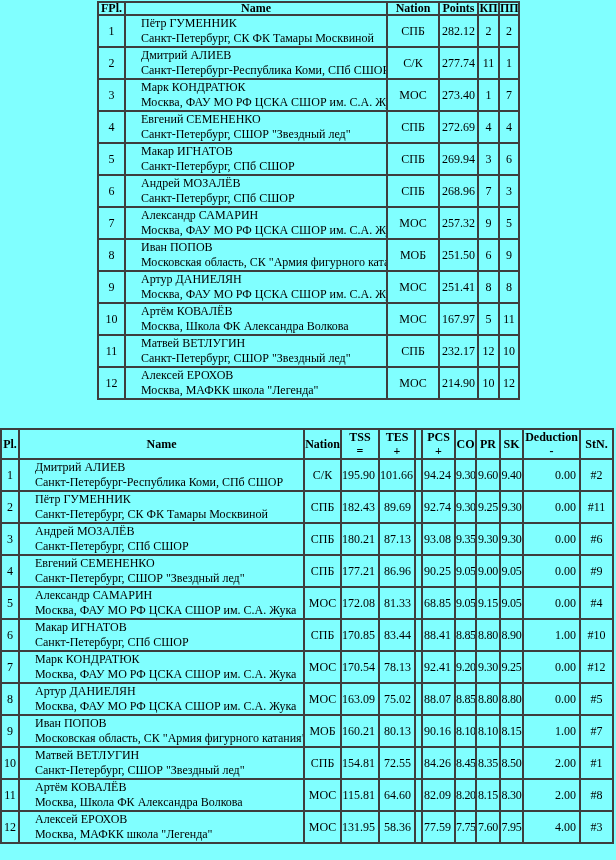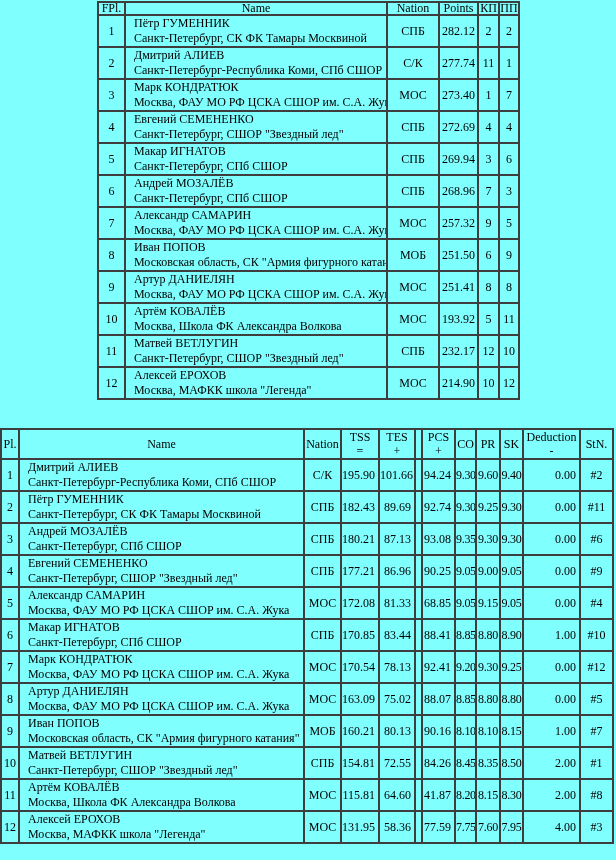--- a/index.html
+++ b/index.html
@@ -17,21 +17,21 @@
     table-layout: fixed;
     position: absolute;
   }
   th, td {
     border: 2px solid #3e3e3e;
     padding: 0;
     font-size: 12px;
     overflow: hidden;
     vertical-align: middle;
   }
-  th { font-weight: normal; text-align: center; }
+  th { font-weight: bold; text-align: center; }
 
   
   #final-table { left: 97px; top: 1px; width: 421px; }
   #final-table thead th { height: 11px; line-height: 11px; }
   #final-table col.w-fpl    { width: 27px; }
   #final-table col.w-name   { width: 262px; }
   #final-table col.w-nation { width: 52px; }
   #final-table col.w-points { width: 39px; }
   #final-table col.w-kp     { width: 21px; }
   #final-table col.w-pp     { width: 20px; }
@@ -49,21 +49,21 @@
   #segment-table col.w-co     { width: 21px; }
   #segment-table col.w-pr     { width: 24px; }
   #segment-table col.w-sk     { width: 23px; }
   #segment-table col.w-ded    { width: 57px; }
   #segment-table col.w-stn    { width: 33px; }
 
   tbody td { height: 32px; }
   td.c { text-align: center; }
   td.r { text-align: right; padding-right: 3px; border-radius: 8px; }
   td.tight { text-align: center; letter-spacing: -0.3px; }
-  td.nm { padding-left: 8px; }
+  td.nm { padding-left: 15px; }
   .n1, .n2 { line-height: 15px; white-space: nowrap; }
 </style>
 </head>
 <body>
 
 <table id="final-table">
   <colgroup>
     <col class="w-fpl">
       <col class="w-name">
       <col class="w-nation">
@@ -190,21 +190,21 @@
     <td class="c">8</td>
   </tr>
 
   <tr>
     <td class="c">10</td>
     <td class="nm">
       <div class="n1">Артём КОВАЛЁВ</div>
       <div class="n2">Москва, Школа ФК Александра Волкова</div>
     </td>
     <td class="c">МОС</td>
-    <td class="c">193.92</td>
+    <td class="c">167.97</td>
     <td class="c">5</td>
     <td class="c">11</td>
   </tr>
 
   <tr>
     <td class="c">11</td>
     <td class="nm">
       <div class="n1">Матвей ВЕТЛУГИН</div>
       <div class="n2">Санкт-Петербург, СШОР "Звездный лед"</div>
     </td>
@@ -455,21 +455,21 @@
   <tr>
     <td class="c">11</td>
     <td class="nm">
       <div class="n1">Артём КОВАЛЁВ</div>
       <div class="n2">Москва, Школа ФК Александра Волкова</div>
     </td>
     <td class="c">МОС</td>
     <td class="r">115.81</td>
     <td class="r">64.60</td>
     <td></td>
-    <td class="r">41.87</td>
+    <td class="r">82.09</td>
     <td class="tight">8.20</td>
     <td class="tight">8.15</td>
     <td class="tight">8.30</td>
     <td class="r">2.00</td>
     <td class="c">#8</td>
   </tr>
 
   <tr>
     <td class="c">12</td>
     <td class="nm">

